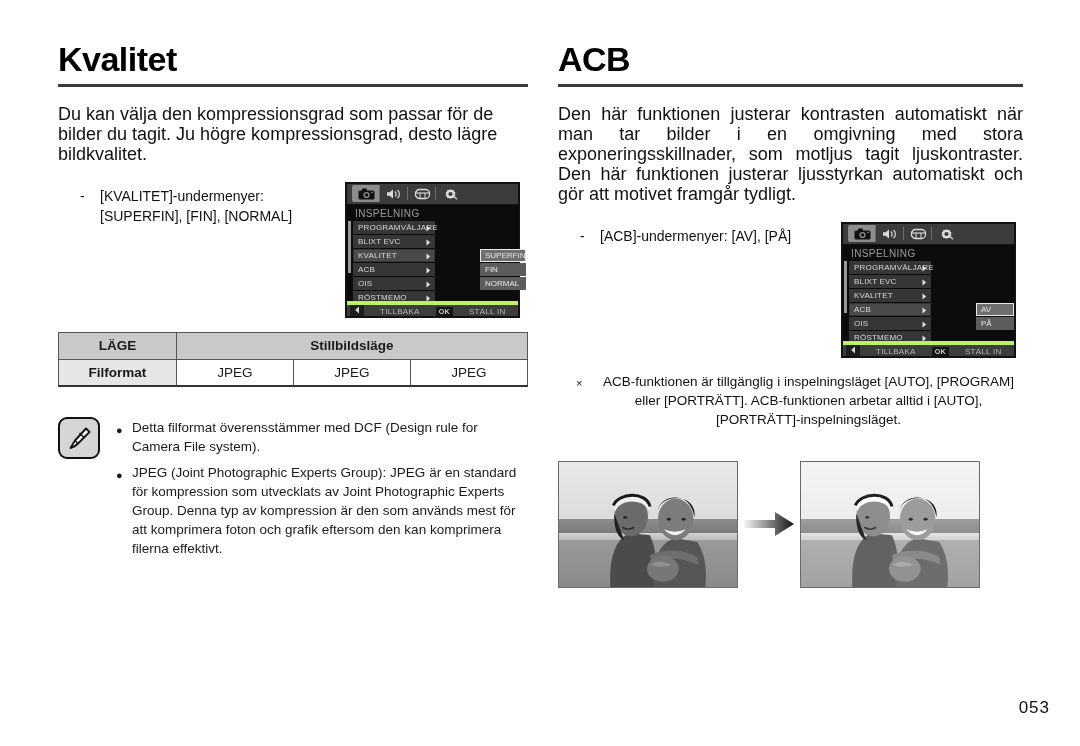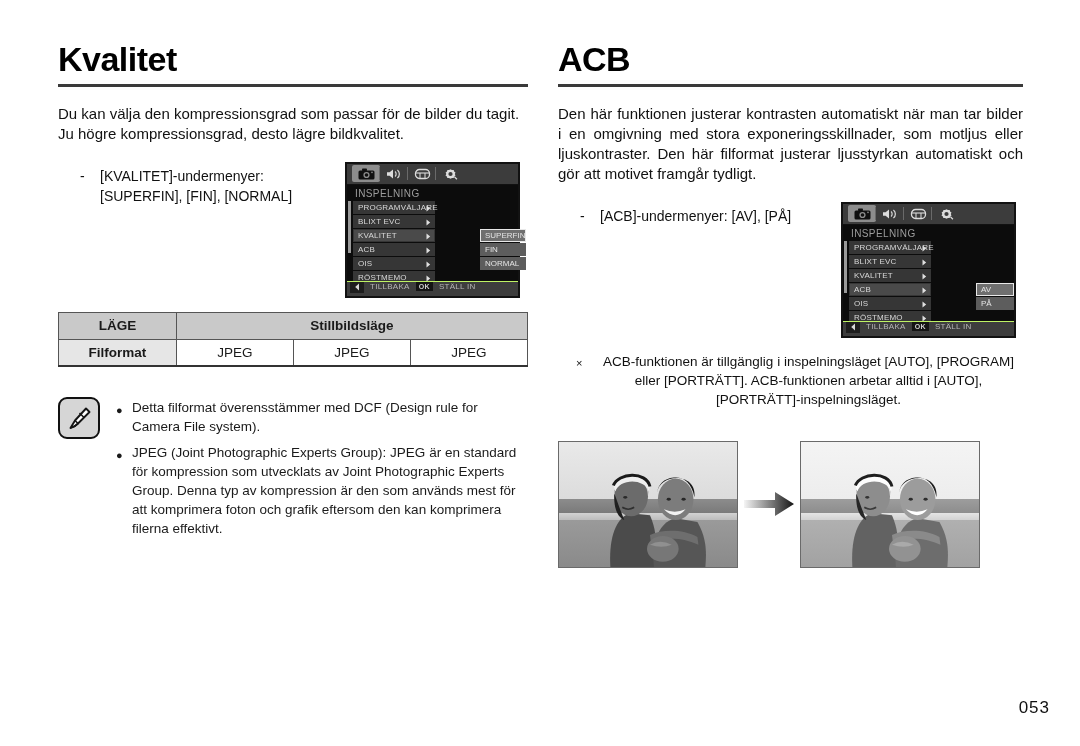--- a/index.html
+++ b/index.html
@@ -21,21 +21,21 @@
 
   
   .h1 {
     font-size:34px; font-weight:bold; letter-spacing:-0.5px;
     line-height:1.05; margin:0 0 6px 0; color:#000;
   }
   .rule { height:3px; background:#3a3a3a; width:100%; margin-bottom:17px; }
 
   
   .intro {
-    font-size:15px; line-height:20px; margin:0 0 14px 0; color:#111;
+    font-size:18px; line-height:20px; margin:0 0 14px 0; color:#111;
   }
   .intro.justify { text-align:justify; }
 
   .dashitem {
     display:flex; font-size:14px; line-height:20px; color:#111;
     margin-left:22px;
   }
   .dashitem .dash { width:20px; flex:0 0 20px; }
   .dashitem .txt  { flex:1; }
 
@@ -103,22 +103,22 @@
     height:13px; margin-bottom:1px;
     background:#5d5d5d; color:#e4e4e4; font-size:8px;
     display:flex; align-items:center; padding-left:4px;
     border:1px solid #5d5d5d;
   }
   .srow.hl { background:#6f6f6f; border:1px solid #e8e8e8; }
   .srow.blank { background:transparent; border-color:transparent; }
 
   .lcd-footer {
     position:absolute; left:0; right:0; bottom:0; height:15px;
-    background:#3d3d3d; display:flex; align-items:flex-start;
-    padding-left:3px; gap:6px; border-top:1px solid #bef264;
+    background:#3d3d3d; display:flex; align-items:flex-end;
+    padding-left:3px; gap:16px; border-top:4px solid #bef264;
   }
   .fbtn-left {
     width:14px;height:11px;background:#1d1d1d;display:flex;
     align-items:center;justify-content:center;
   }
   .fbtn-ok {
     background:#141414; color:#cfcfcf; font-size:7px; font-weight:bold;
     padding:1px 3px; letter-spacing:.3px;
   }
   .flabel { color:#b6b6b6; font-size:8px; letter-spacing:.3px; }
@@ -342,21 +342,21 @@
         </div>
       </div>
     </div>
   </div>
 
   <div class="col-right">
 
     <h1 class="h1">ACB</h1>
     <div class="rule"></div>
 
-    <p class="intro justify">Den här funktionen justerar kontrasten automatiskt när man tar bilder i en omgivning med stora exponeringsskillnader, som motljus eller ljuskontraster. Den här filformat justerar ljusstyrkan automatiskt och gör att motivet framgår tydligt.</p>
+    <p class="intro justify">Den här funktionen justerar kontrasten automatiskt när man tar bilder i en omgivning med stora exponeringsskillnader, som motljus tagit ljuskontraster. Den här funktionen justerar ljusstyrkan automatiskt och gör att motivet framgår tydligt.</p>
 
     <div style="position:relative; height:152px;">
       <div style="position:absolute; left:0; top:8px; width:280px;">
         <div class="dashitem">
           <span class="dash">-</span>
           <span class="txt">[ACB]-undermenyer: [AV], [PÅ]</span>
         </div>
       </div>
 
       <div class="lcd" style="position:absolute; left:278px; top:0px;">

